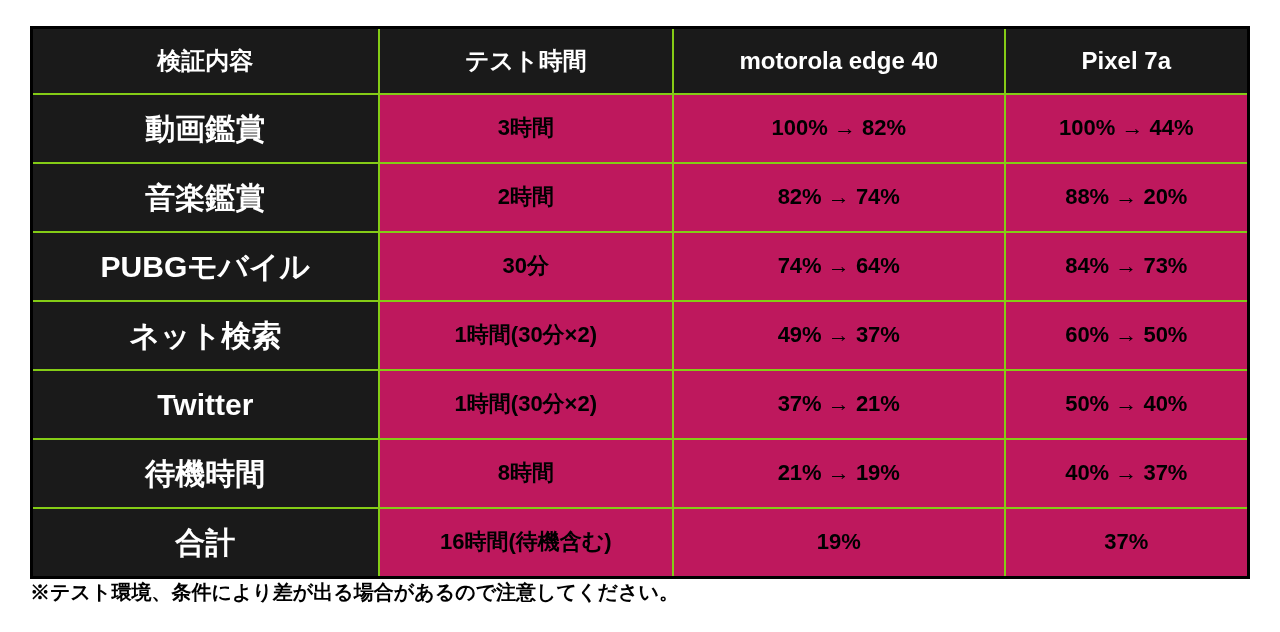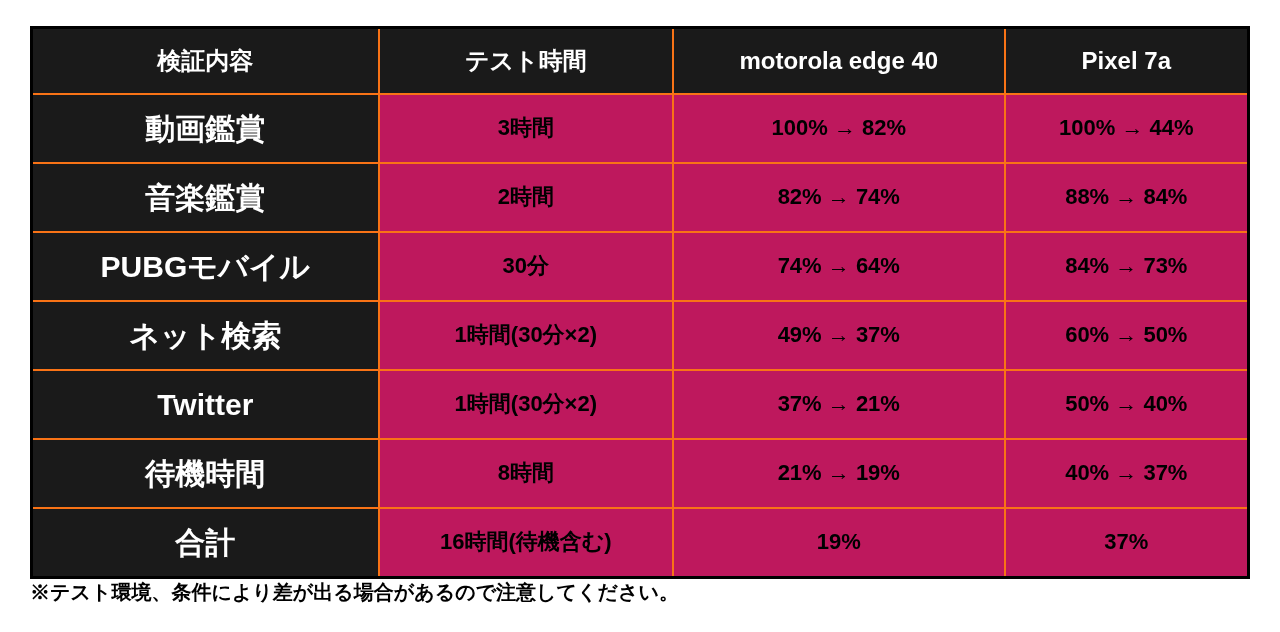--- a/index.html
+++ b/index.html
@@ -24,21 +24,21 @@
       width: 1220px;
     }
 
     table {
       width: 100%;
       border-collapse: collapse;
       border: 3px solid #000000;
     }
 
     th, td {
-      border: 2px solid #f97316;
+      border: 2px solid #84cc16;
       padding: 14px 20px;
       text-align: center;
       font-weight: bold;
       font-size: 22px;
       line-height: 1.3;
     }
 
     thead th {
       background-color: #1a1a1a;
       color: #ffffff;
@@ -83,21 +83,21 @@
     <tr>
           <td>動画鑑賞</td>
           <td>3時間</td>
           <td>100% → 82%</td>
           <td>100% → 44%</td>
         </tr>
         <tr>
           <td>音楽鑑賞</td>
           <td>2時間</td>
           <td>82% → 74%</td>
-          <td>88% → 84%</td>
+          <td>88% → 20%</td>
         </tr>
         <tr>
           <td>PUBGモバイル</td>
           <td>30分</td>
           <td>74% → 64%</td>
           <td>84% → 73%</td>
         </tr>
         <tr>
           <td>ネット検索</td>
           <td>1時間(30分×2)</td>

